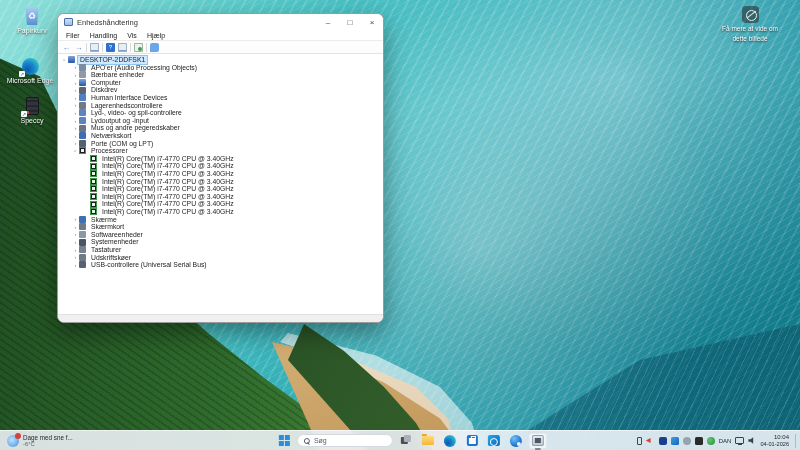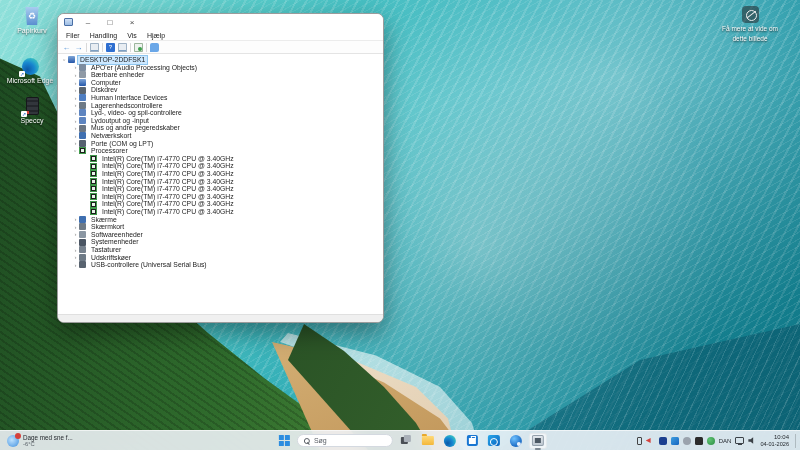--- a/index.html
+++ b/index.html
@@ -194,20 +194,21 @@
 
 <div class="spotlight">
   <div class="spot-ico"></div>
   <div class="spot-label">Få mere at vide om</div>
   <div class="spot-label">dette billede</div>
 </div>
 
 <div class="win">
   <div class="titlebar">
     <div class="win-ico"></div>
+    <div class="win-title">Enhedshåndtering</div>
     <div class="win-ctrls">
       <div class="wbtn">–</div>
       <div class="wbtn">□</div>
       <div class="wbtn">×</div>
     </div>
   </div>
   <div class="menubar" id="menubar">
       <span class="menu-item">Filer</span>
       <span class="menu-item">Handling</span>
       <span class="menu-item">Vis</span>

